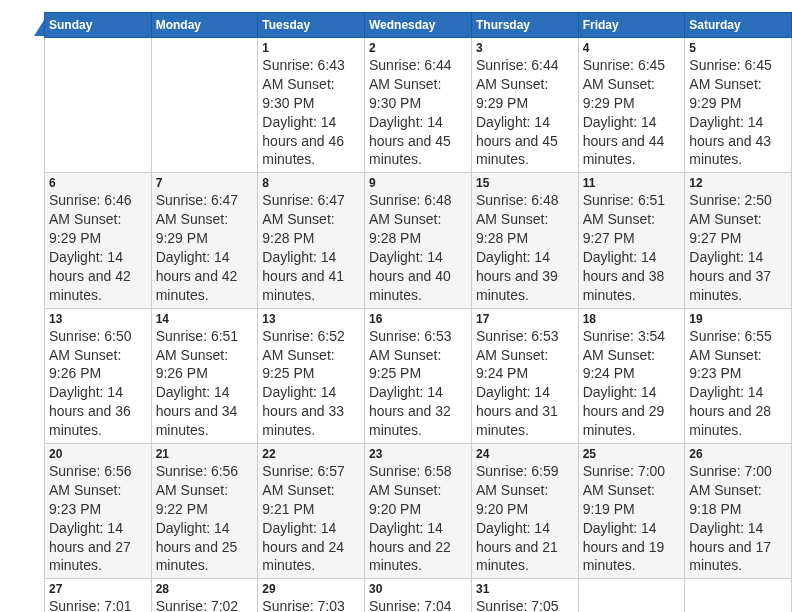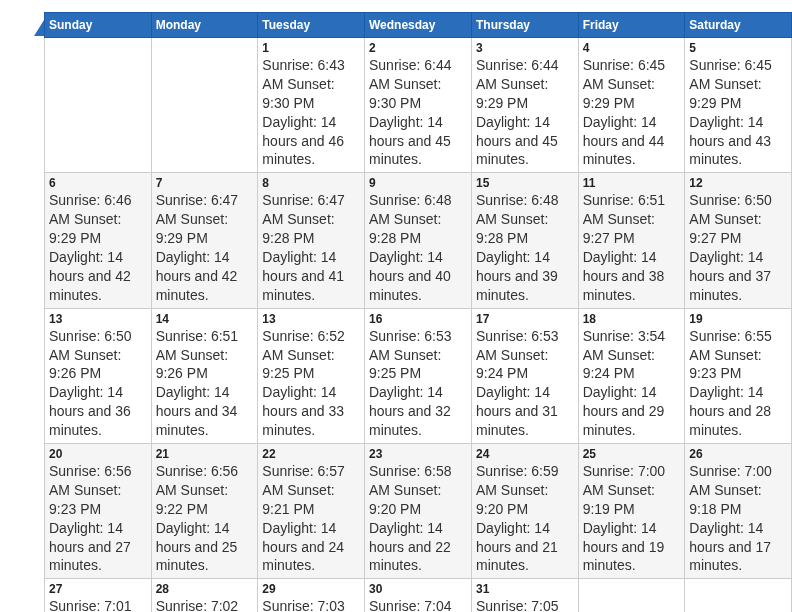--- a/index.html
+++ b/index.html
@@ -206,21 +206,21 @@
 Daylight: 14 hours and 39 minutes.</div>
           </td>
           <td>
             <span class="day-num">11</span>
             <div class="day-info">Sunrise: 6:51 AM
 Sunset: 9:27 PM
 Daylight: 14 hours and 38 minutes.</div>
           </td>
           <td>
             <span class="day-num">12</span>
-            <div class="day-info">Sunrise: 6:50 AM
+            <div class="day-info">Sunrise: 2:50 AM
 Sunset: 9:27 PM
 Daylight: 14 hours and 37 minutes.</div>
           </td>
         </tr>
         <tr>
           <td>
             <span class="day-num">13</span>
             <div class="day-info">Sunrise: 6:50 AM
 Sunset: 9:26 PM
 Daylight: 14 hours and 36 minutes.</div>

